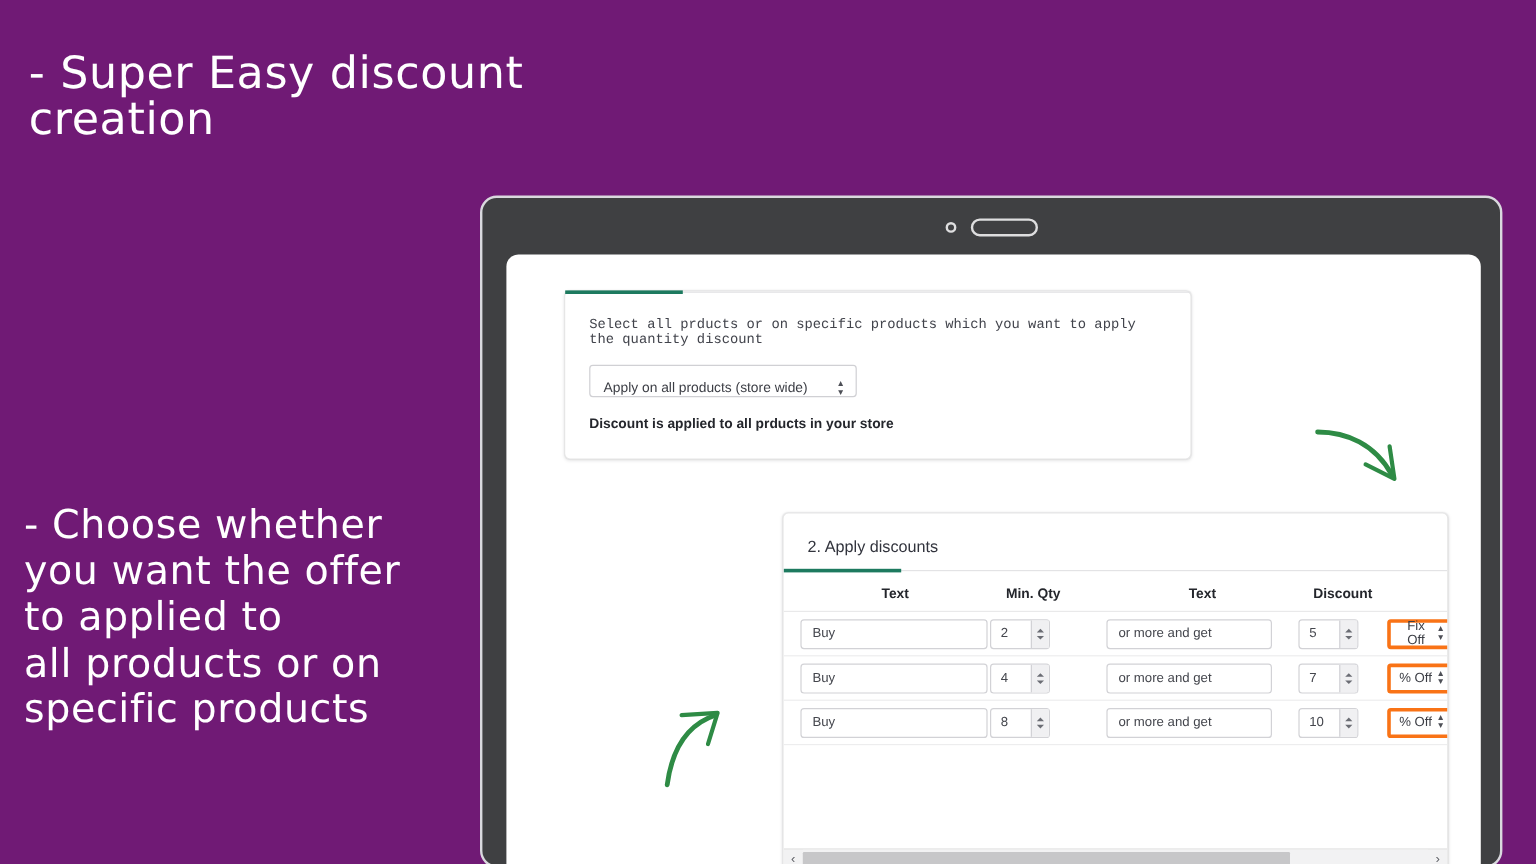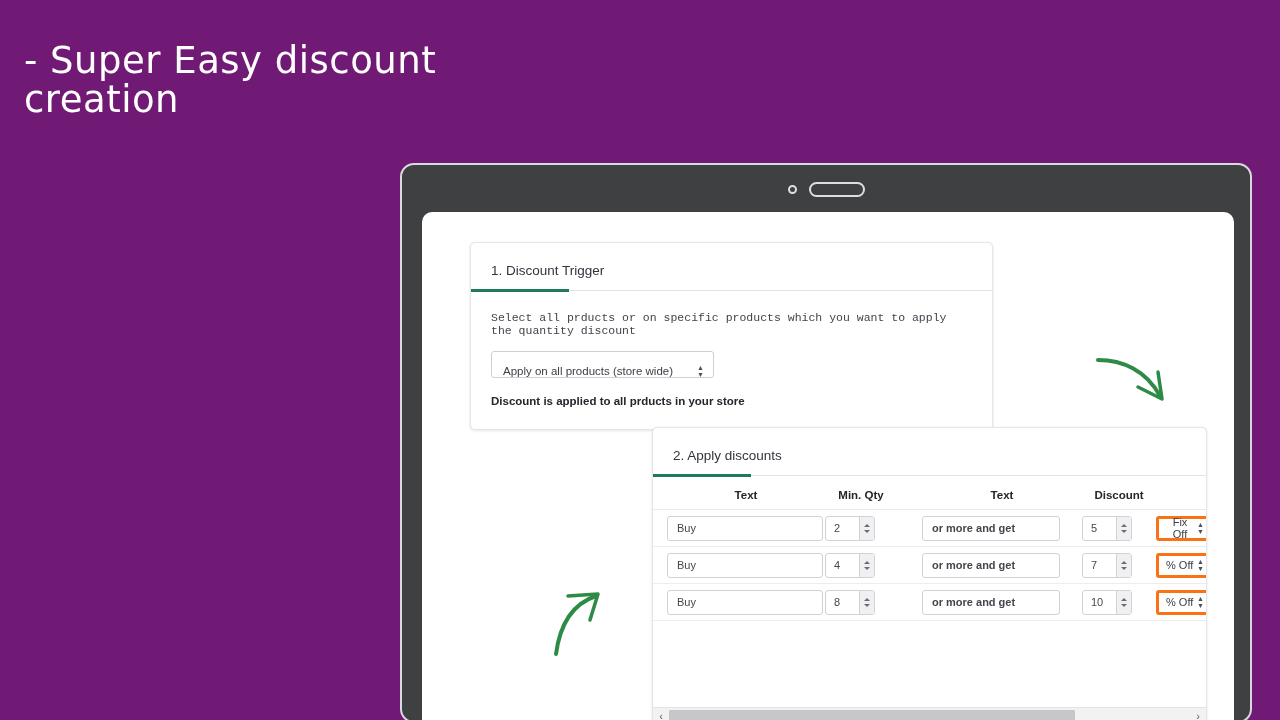--- a/index.html
+++ b/index.html
@@ -126,21 +126,21 @@
     border-bottom: 1px solid #ededee;
   }
   .txtinput {
     height: 25px; width: 156px;
     border: 1px solid #d2d2d6; border-radius: 3px;
     background: #fff;
     font-size: 11px; color: #44464d;
     display: flex; align-items: center;
     padding-left: 9px;
   }
-  .txtinput.wide { width: 138px; font-weight: bold; }
+  .txtinput.wide { width: 138px; }
   .numinput {
     position: relative;
     height: 25px; width: 50px;
     border: 1px solid #d2d2d6; border-radius: 3px;
     background: #fff;
     font-size: 11px; color: #44464d;
     display: flex; align-items: center;
     padding-left: 8px;
   }
   .spin {
@@ -196,31 +196,35 @@
   #arrow-right { left: 1094px; top: 352px; }
   #arrow-left  { left: 548px;  top: 588px; }
 </style>
 </head>
 <body>
 
 <div id="stage">
 
   <div class="promo" id="promo-top">- Super Easy discount
 creation</div>
+  <div class="promo" id="promo-bottom">- Choose whether
+you want the offer
+to applied to
+all products or on
+specific products</div>
 
   <div id="tablet">
     <div id="tablet-topbar">
       <div id="camera-dot"></div>
       <div id="speaker-pill"></div>
     </div>
 
     <div id="screen">
 
       <div class="card" id="card-trigger">
-        <div class="card-title">1. Discount Trigger</div>
         <div class="card-rule"></div>
         <div class="c1-desc">Select all prducts or on specific products which you want to apply the quantity discount</div>
         <div class="c1-select-wrap">
           <div class="pseudo-select">
             <span>Apply on all products (store wide)</span>
             <span class="updown">
               <span>▲</span>
                 <span>▼</span>
             </span>
           </div>

